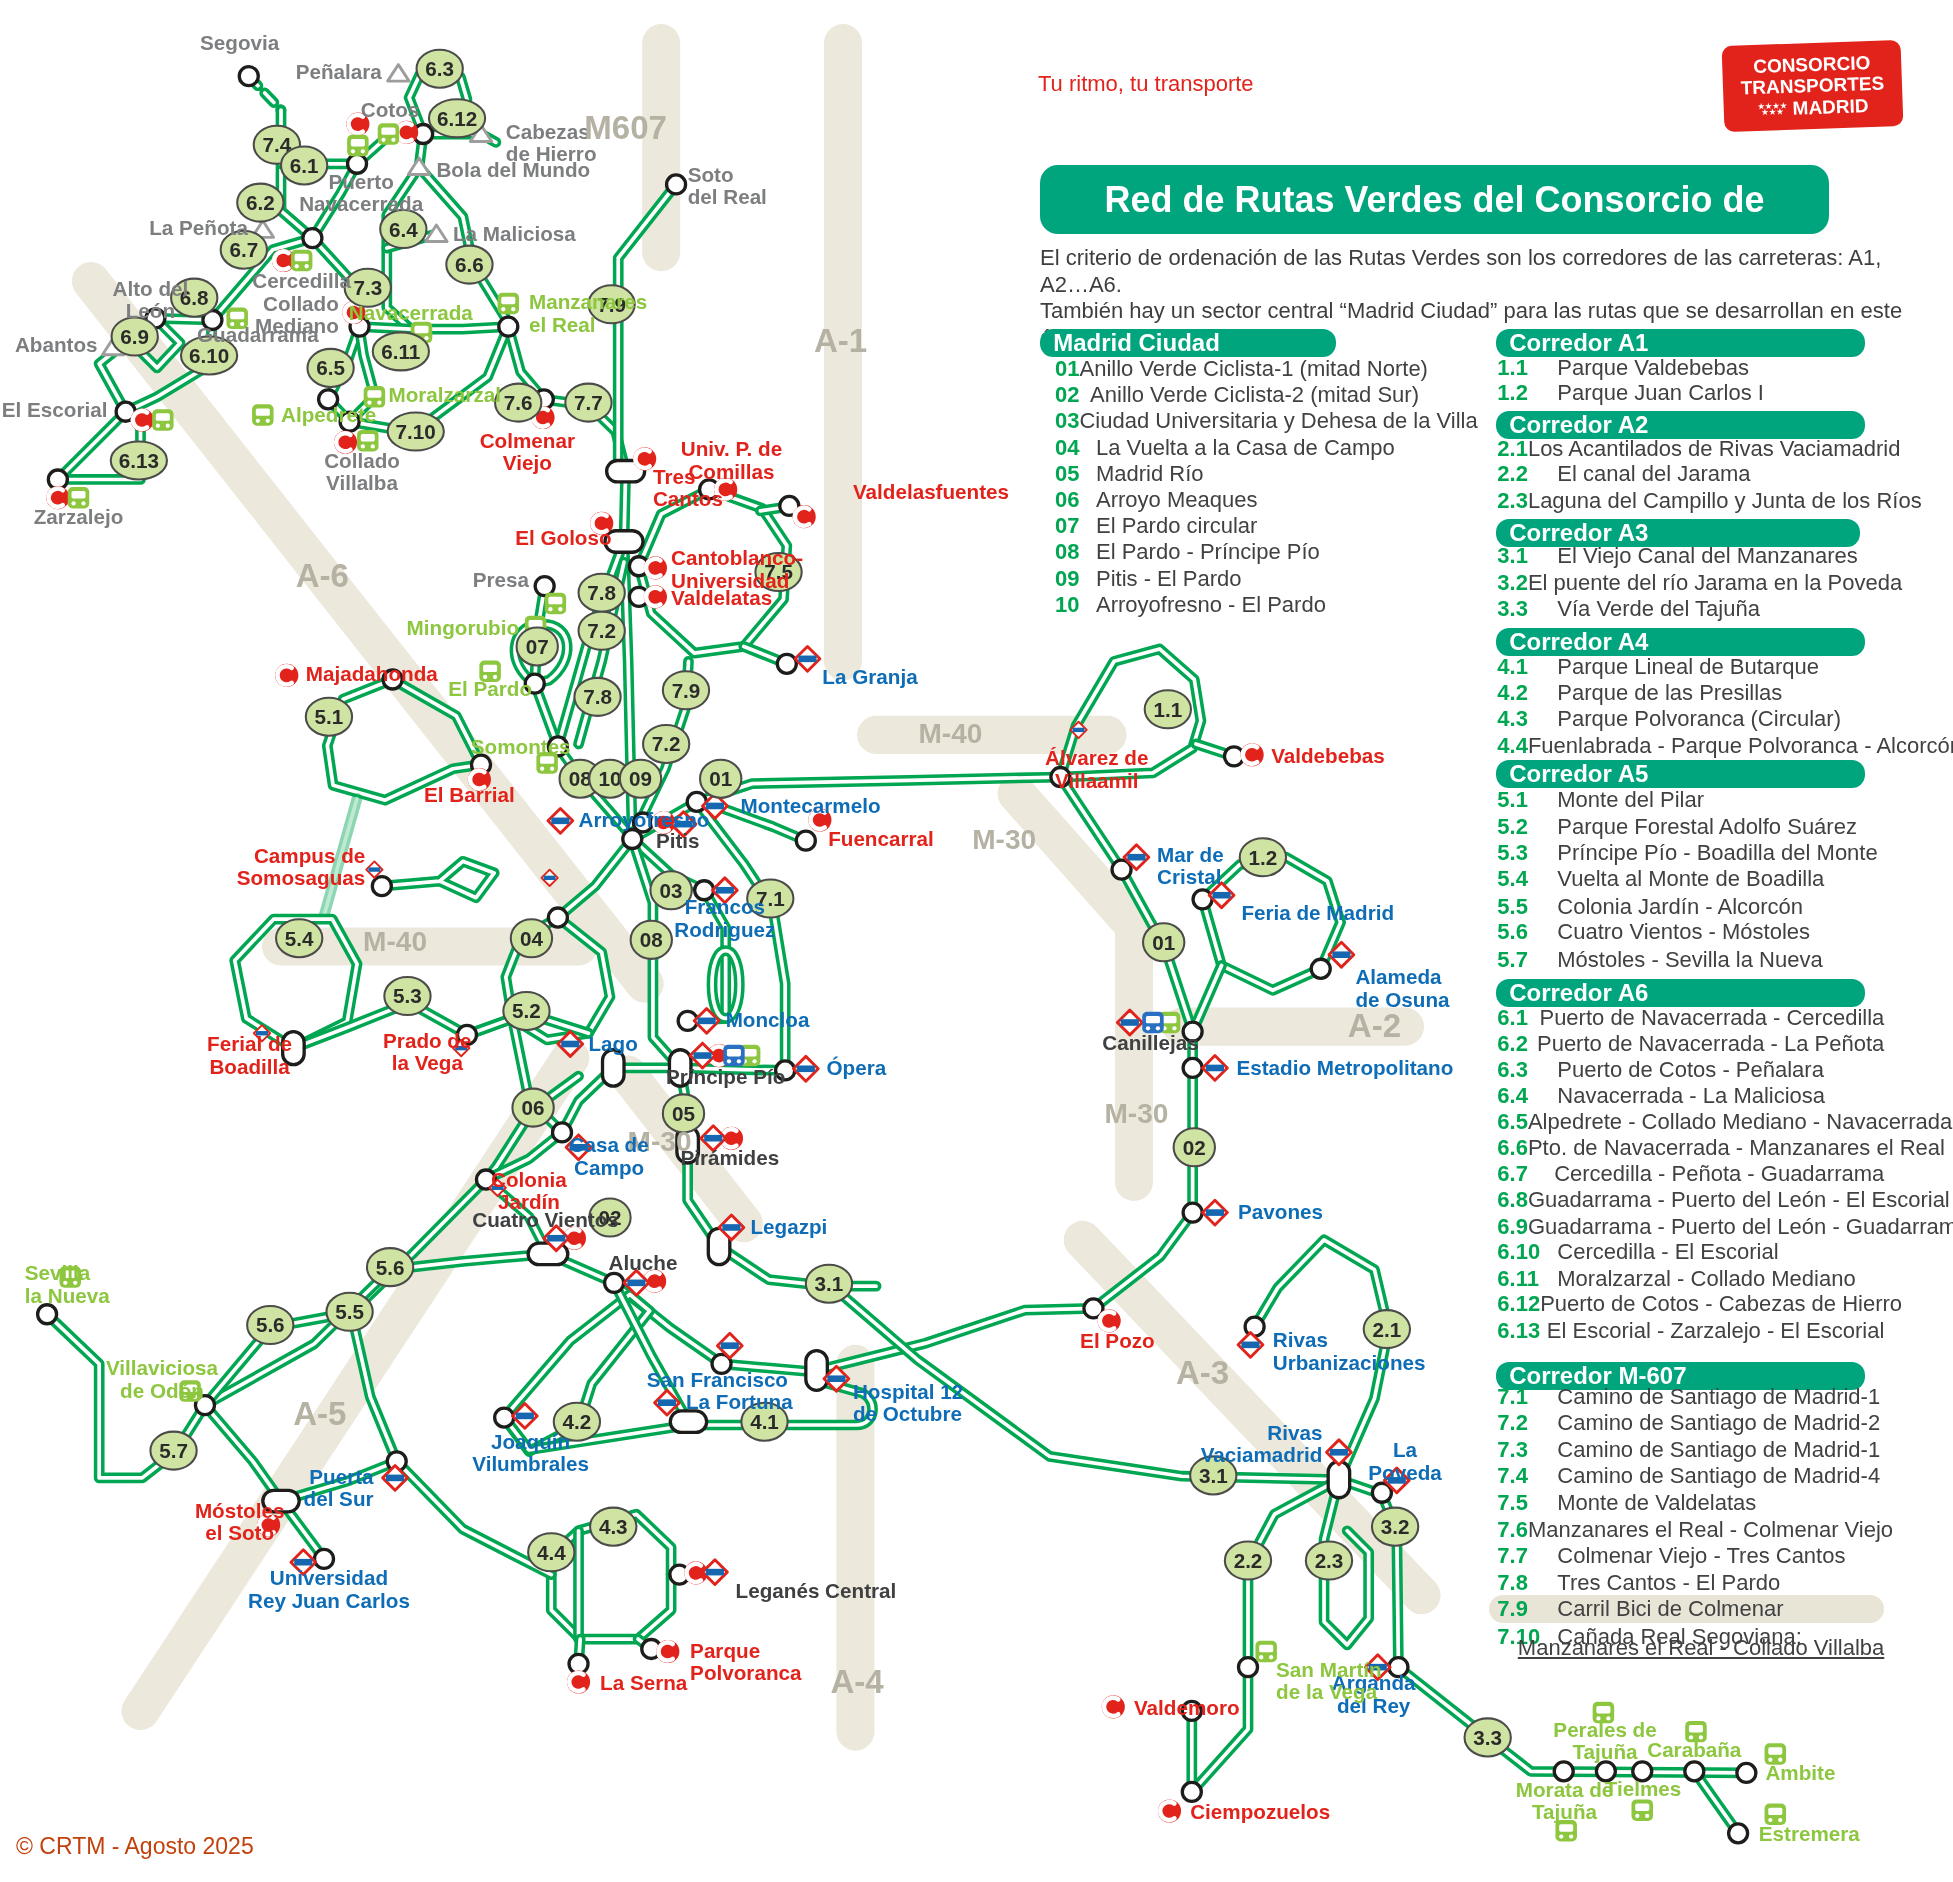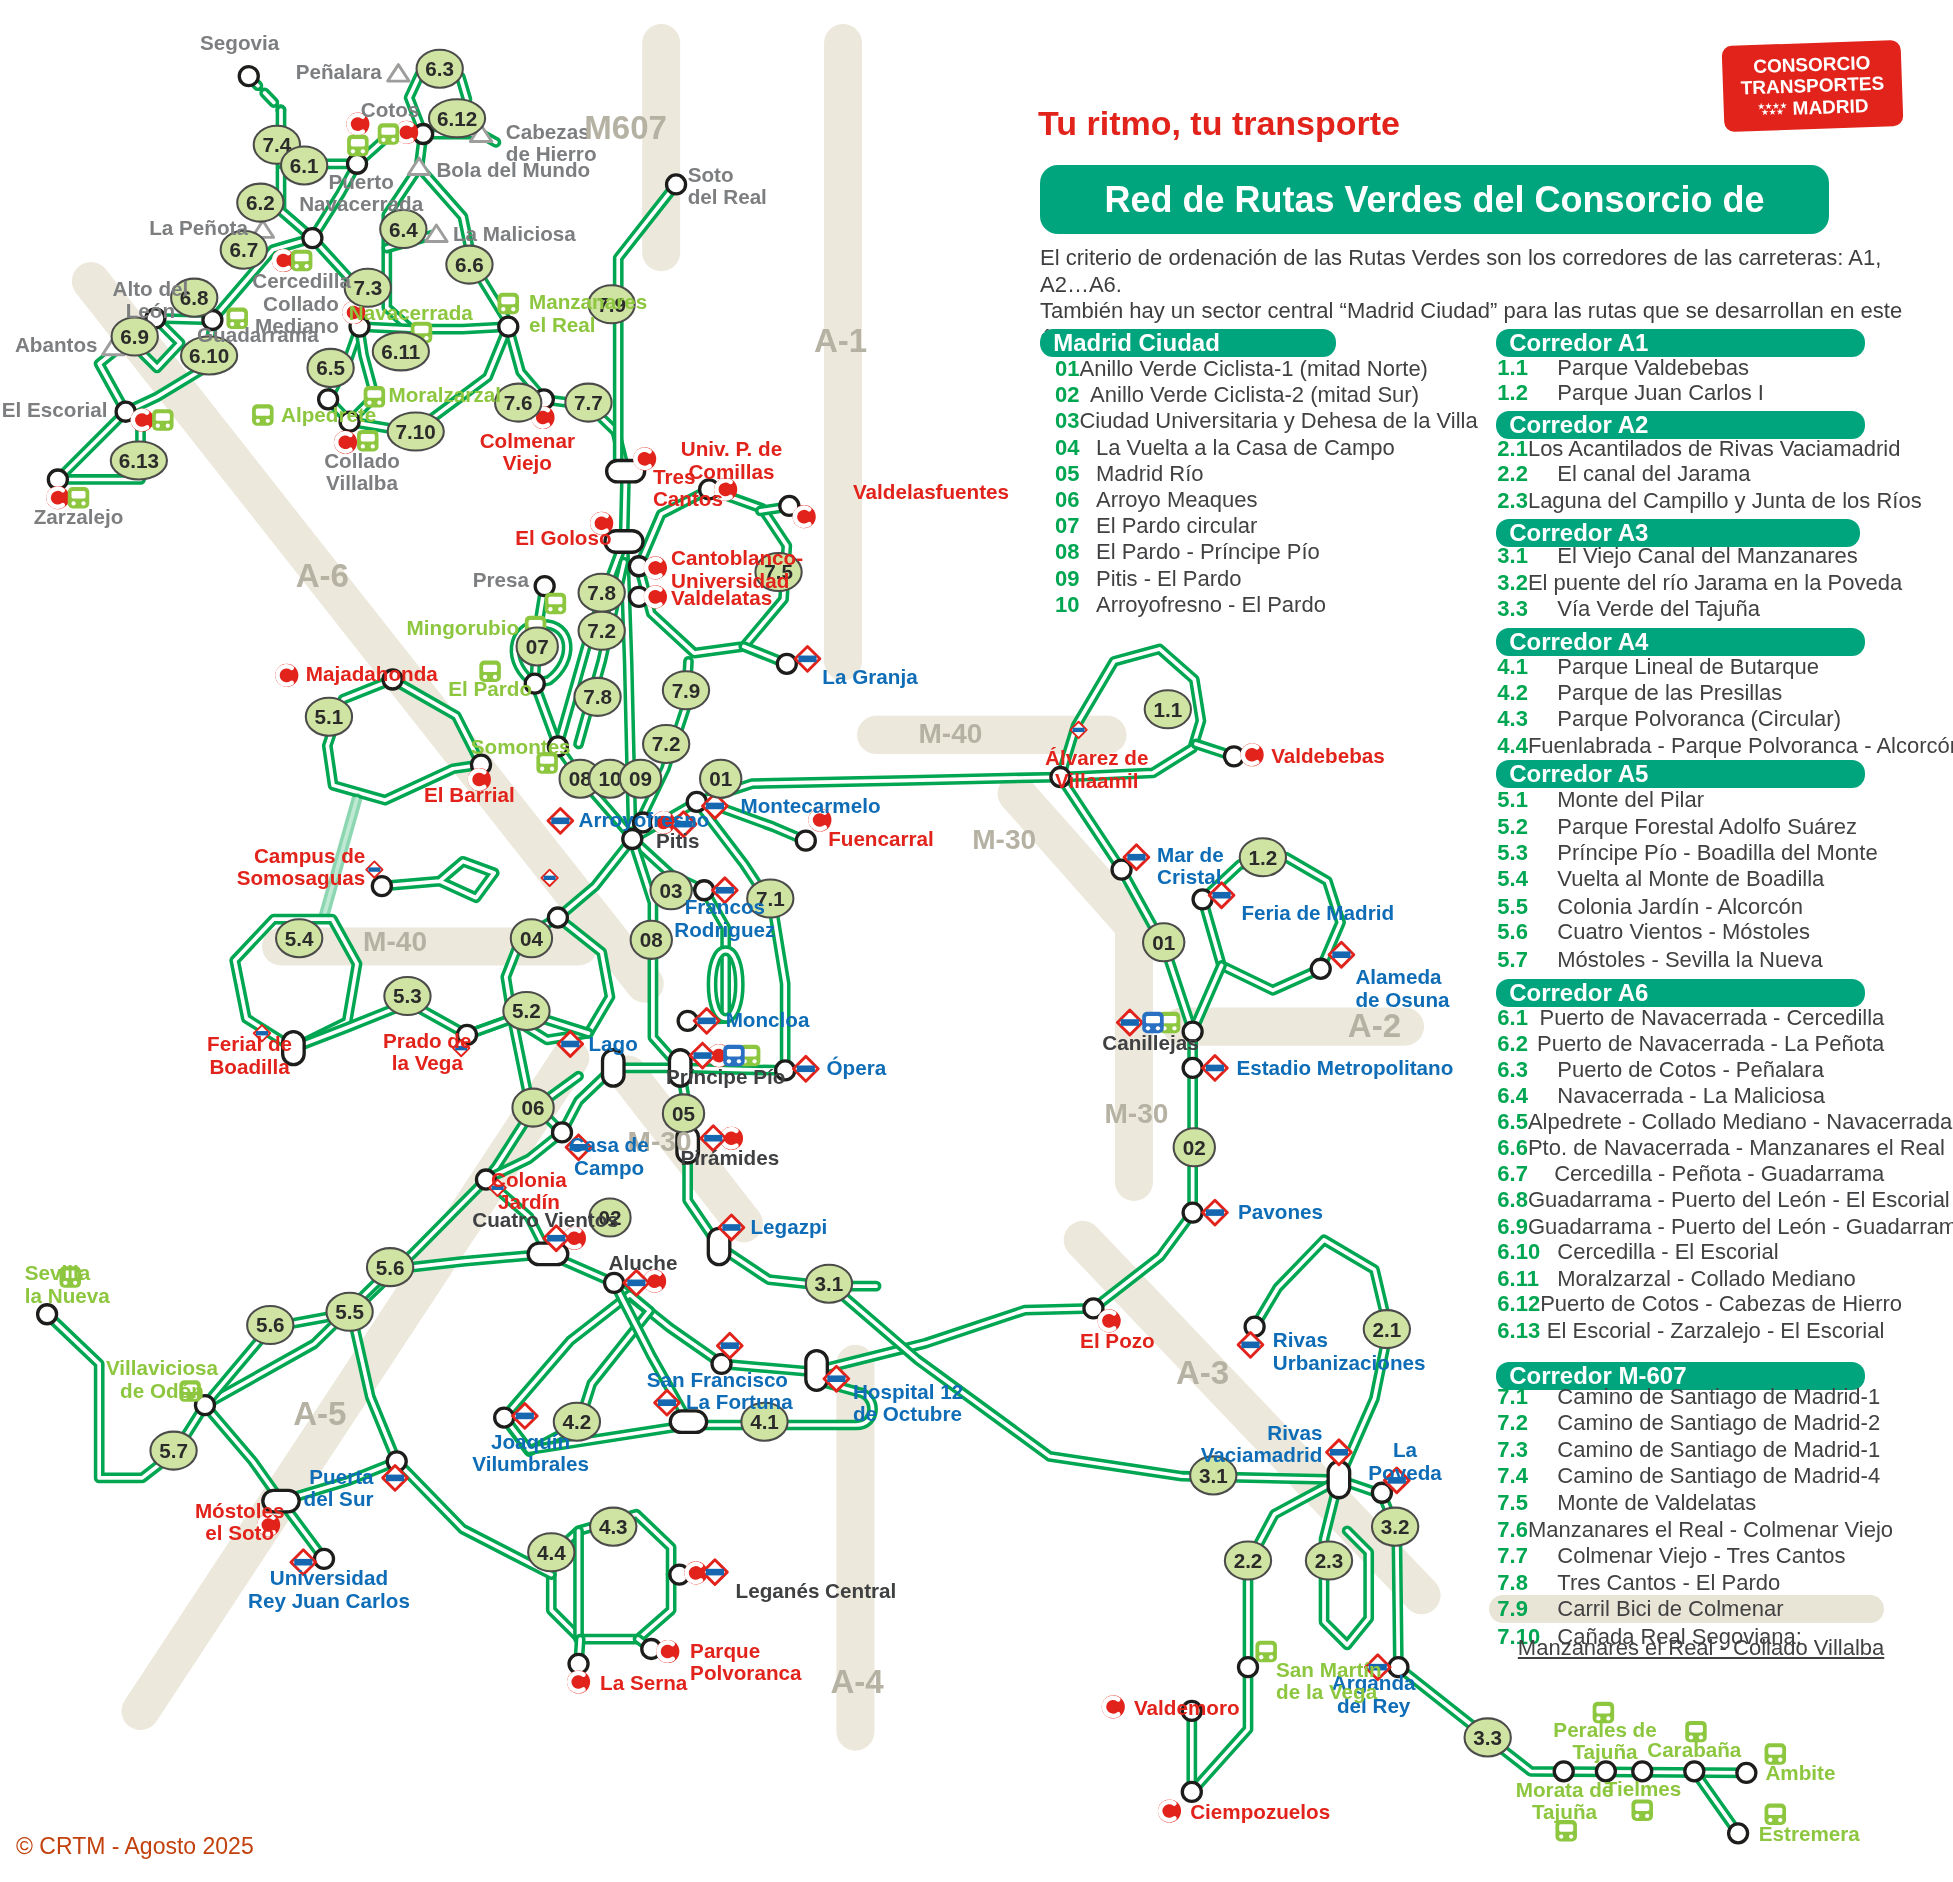--- a/index.html
+++ b/index.html
@@ -1,20 +1,20 @@
 <!DOCTYPE html>
 <html style="font-size:13.2px"><head>
 <meta charset="utf-8">
 <style>
   html,body{margin:0;padding:0;background:#fff;}
   body{width:1953px;height:1883px;position:relative;overflow:hidden;
        font-family:"Liberation Sans",sans-serif;-webkit-font-smoothing:antialiased;}
   #map{position:absolute;left:0;top:0;z-index:1;}
   .ov{position:absolute;z-index:2;}
-  #tagline{left:1038px;top:71px;font-size:34px;font-weight:700;color:#e2231b;margin-top:33px;}
+  #tagline{left:1038px;top:71px;font-size:22px;font-weight:400;color:#e2231b;}
   #logo{left:1723px;top:43px;width:179px;height:86px;background:#e2231b;border-radius:10px;
         transform:rotate(-2deg);color:#fff;text-align:center;font-weight:700;
         display:flex;flex-direction:column;justify-content:center;line-height:21.5px;font-size:19px;}
   #logo .l3{display:flex;align-items:center;justify-content:center;gap:5px;}
   #logo .stars{display:flex;flex-direction:column;line-height:5.8px;font-size:7.4px;letter-spacing:0.8px;}
   #title-banner{left:1040px;top:165px;width:789px;height:69px;background:#00a57e;border-radius:18px;
         color:#fff;font-size:36px;font-weight:700;text-align:center;line-height:69px;}
   #intro{left:1040px;top:245px;width:893px;font-size:22px;color:#3e3e40;line-height:26.5px;}
   #copyright{left:16px;top:1833px;font-size:23px;color:#c2410c;}
   .banner{position:absolute;z-index:2;height:28px;background:#00a57e;border-radius:13.2px;color:#fff;

